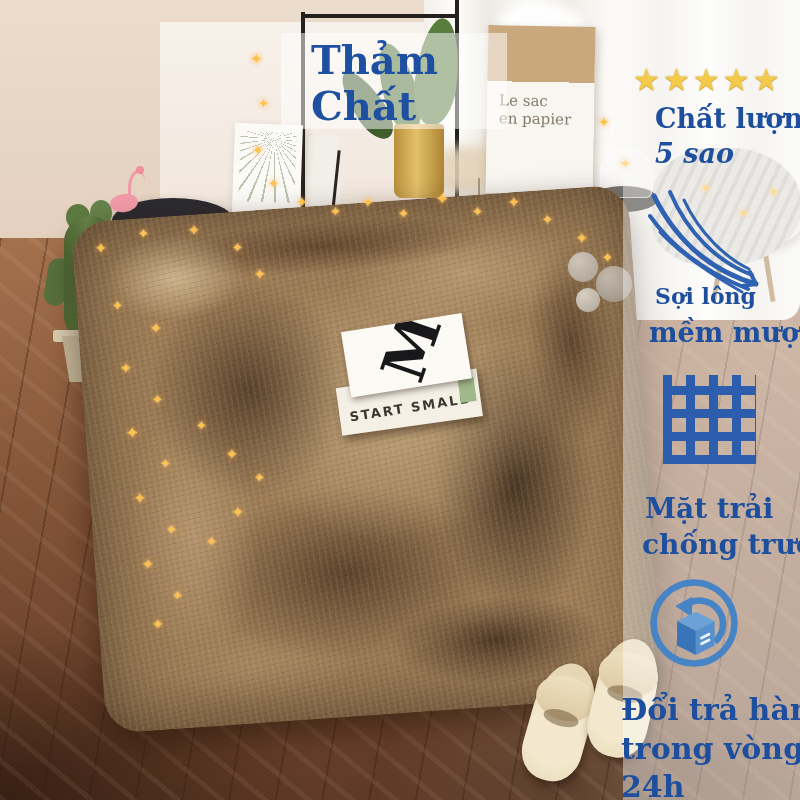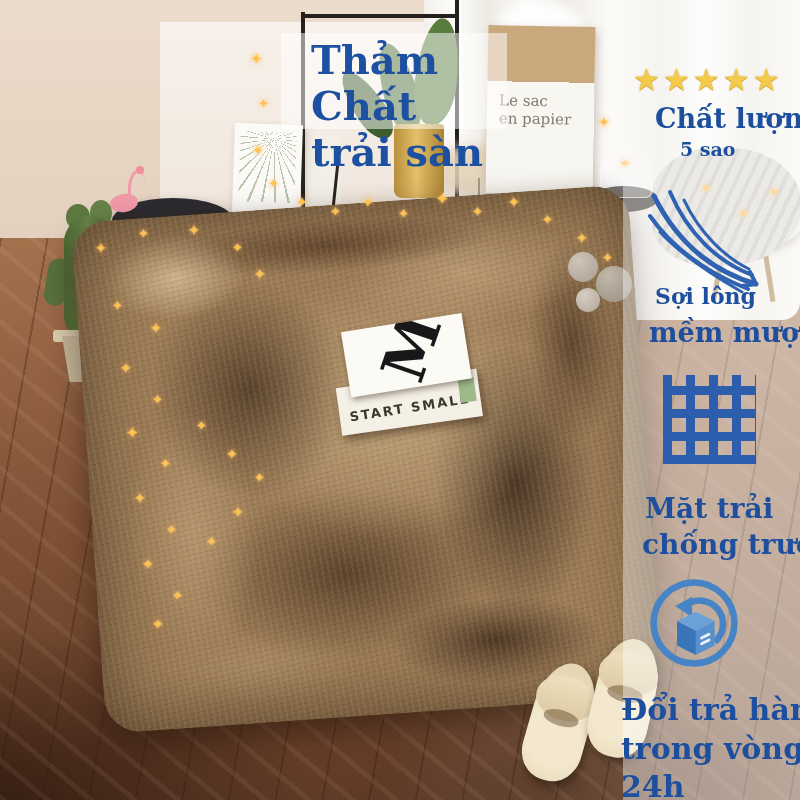--- a/index.html
+++ b/index.html
@@ -309,32 +309,31 @@
   <i class="fl" style="left:206px;top:534px;font-size:13px;"></i>
   <i class="fl" style="left:700px;top:180px;font-size:14px;"></i>
   <i class="fl" style="left:738px;top:206px;font-size:13px;"></i>
   <i class="fl" style="left:768px;top:184px;font-size:14px;"></i>
 
   <div class="abs strip"></div>
 
 
   <div class="abs badge">
     <div class="b1">Thảm Chất</div>
-    <div class="b1">trải sàn</div>
   </div>
 
   <div class="abs stars-row">
     <span class="st"></span>
     <span class="st"></span>
     <span class="st"></span>
     <span class="st"></span>
     <span class="st"></span>
   </div>
   <div class="abs blue" style="left:655px;top:103px;font-size:27px;">Chất lượng</div>
-  <div class="abs blue" style="left:680px;top:138px;font-size:19px;">5 sao</div>
+  <div class="abs blue" style="left:655px;top:138px;font-size:27px;font-style:italic;">5 sao</div>
 
   <svg class="abs" style="left:646px;top:190px;z-index:11;" width="120" height="112" viewBox="0 0 120 112">
     <g fill="none" stroke="#2f63b2" stroke-linecap="round">
       <path d="M8,6 C30,50 62,80 110,94" stroke-width="5"></path>
       <path d="M24,2 C42,44 72,72 106,85" stroke-width="4"></path>
       <path d="M4,26 C28,60 64,84 102,99" stroke-width="4"></path>
       <path d="M38,10 C54,44 80,68 103,79" stroke-width="3"></path>
       <path d="M14,42 C36,66 68,86 96,102" stroke-width="3"></path>
       <path d="M110,94 L96,96 M110,94 L104,82" stroke-width="4"></path>
     </g>

